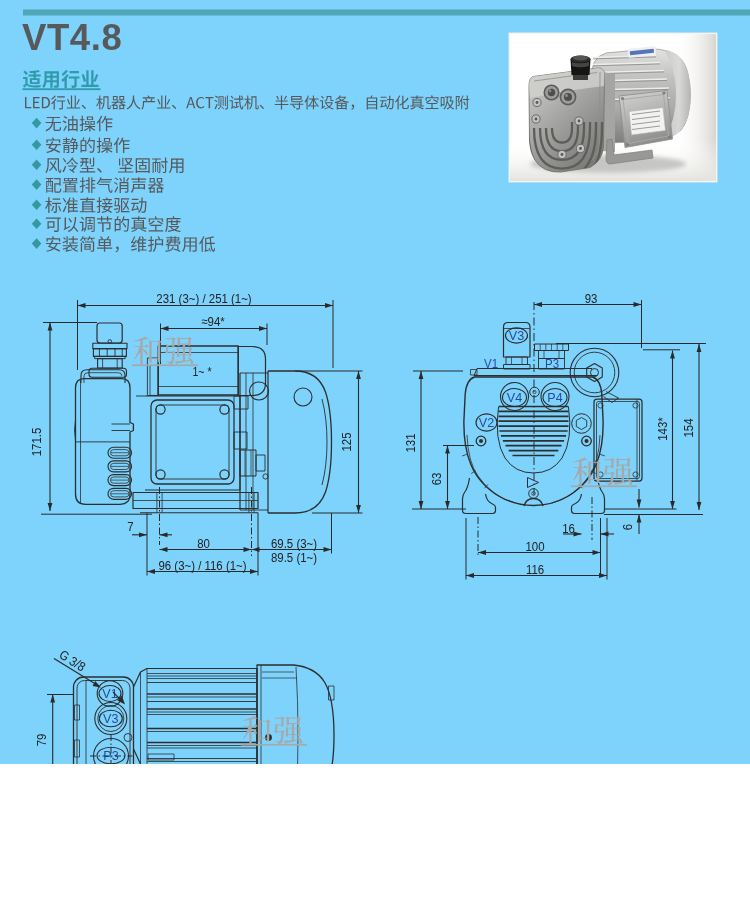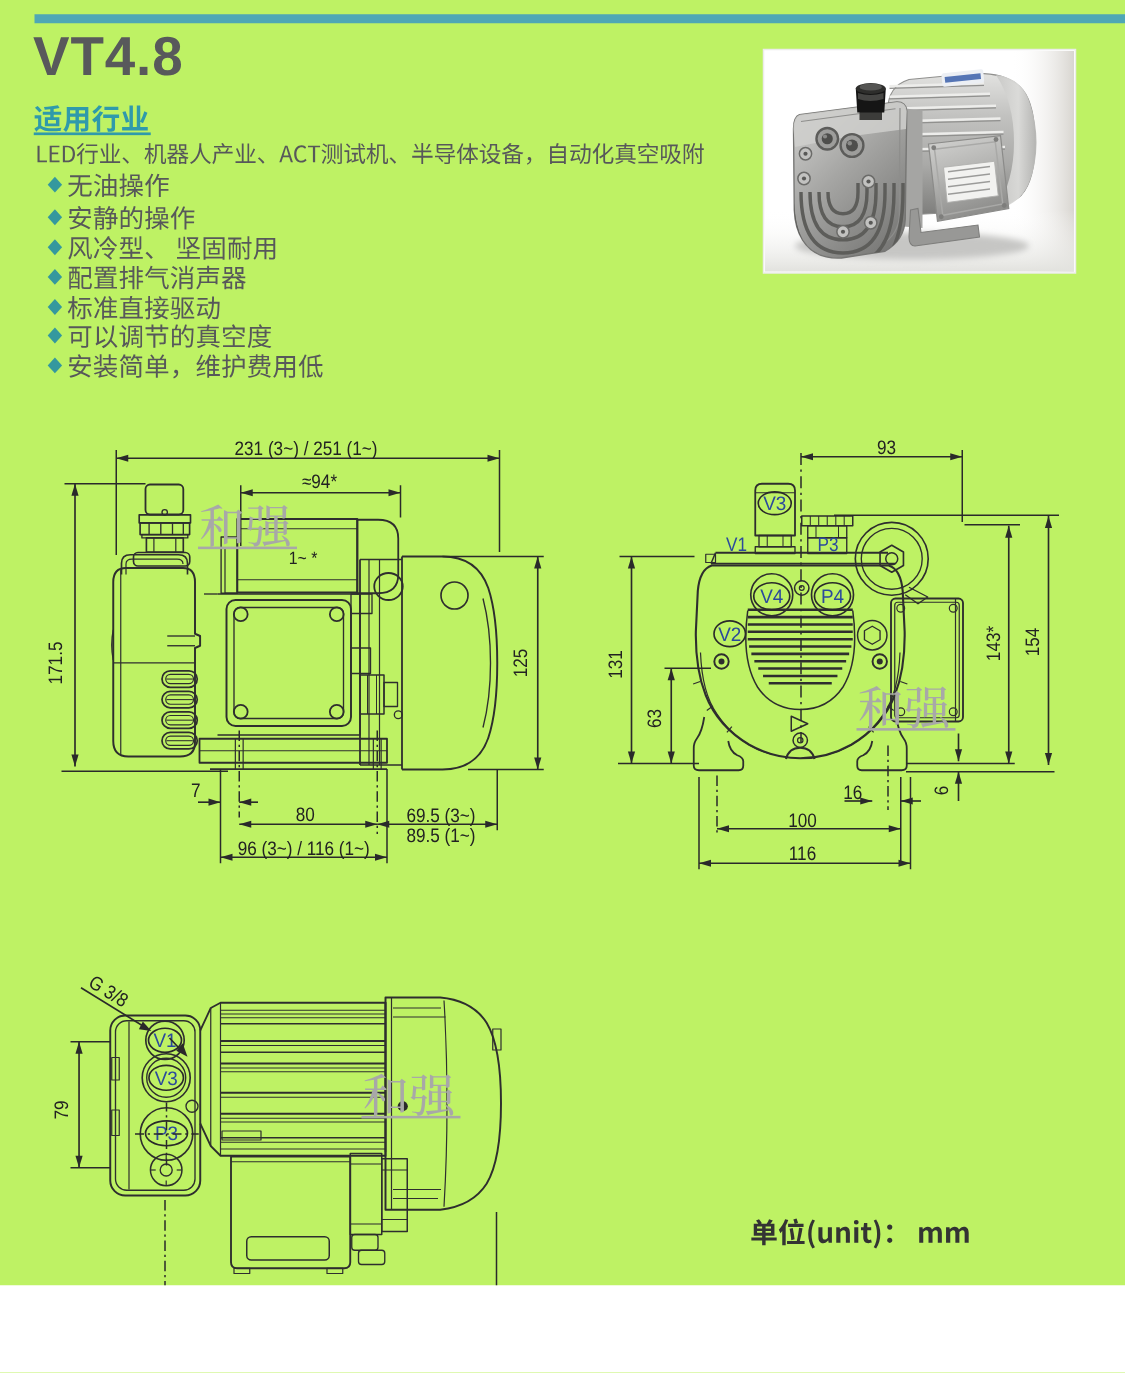--- a/index.html
+++ b/index.html
@@ -1,15 +1,15 @@
 <!DOCTYPE html>
 <html><head><meta charset="utf-8">
 <style>
 html,body{margin:0;padding:0;background:#ffffff;}
-#page{position:relative;width:750px;height:857px;background:#bef264;overflow:hidden;}
+#page{position:relative;width:750px;height:764px;background:#7dd3fc;overflow:hidden;}
 #vt{position:absolute;left:22px;top:17px;font-family:"Liberation Sans",sans-serif;font-weight:bold;font-size:36.5px;color:#58595b;letter-spacing:0.6px;}
 </style></head>
 <body>
 <div id="page">
 <div id="vt">VT4.8</div>
 <svg width="750" height="915" viewBox="0 0 750 915" style="position:absolute;left:0;top:0">
 <rect x="23" y="9.5" width="727" height="6" fill="#4fa7b5"></rect>
 <path d="M23.3 71.9C24.4 72.8 25.6 74.2 26.1 75L27.9 73.6C27.3 72.7 26 71.5 25 70.6ZM32 80H37.3V82.3H32ZM27.5 76.9H23.1V79H25.4V84.1C24.6 84.5 23.7 85.1 22.9 85.8L24.3 87.8C25.2 86.7 26.1 85.6 26.8 85.6C27.3 85.6 27.9 86.1 28.8 86.6C30.3 87.3 31.9 87.5 34.2 87.5C36 87.5 39.1 87.4 40.4 87.3C40.4 86.7 40.7 85.6 41 85.1C39.1 85.3 36.2 85.5 34.3 85.5C32.2 85.5 30.5 85.3 29.2 84.7C28.4 84.4 28 84 27.5 83.8ZM29.9 78.2V84.1H39.6V78.2H35.8V76.5H40.8V74.5H35.8V72.6C37.2 72.5 38.5 72.2 39.7 72L38.6 70.1C36.2 70.7 32.5 71.1 29.3 71.3C29.5 71.8 29.8 72.6 29.8 73.1C31 73.1 32.3 73 33.5 72.9V74.5H28.5V76.5H33.5V78.2Z M44.5 71.3V78.1C44.5 80.8 44.3 84.2 42.2 86.5C42.8 86.8 43.7 87.6 44 88C45.4 86.5 46.1 84.4 46.4 82.3H50.3V87.7H52.6V82.3H56.7V85.2C56.7 85.5 56.5 85.6 56.2 85.6C55.8 85.6 54.6 85.7 53.5 85.6C53.8 86.2 54.1 87.2 54.2 87.8C56 87.8 57.1 87.8 57.9 87.4C58.7 87.1 58.9 86.4 58.9 85.2V71.3ZM46.7 73.5H50.3V75.7H46.7ZM56.7 73.5V75.7H52.6V73.5ZM46.7 77.8H50.3V80.2H46.7C46.7 79.5 46.7 78.8 46.7 78.2ZM56.7 77.8V80.2H52.6V77.8Z M69.6 71.1V73.3H78.9V71.1ZM65.9 70.1C65 71.4 63.2 73.1 61.6 74.1C62 74.6 62.6 75.5 62.9 76C64.7 74.7 66.7 72.8 68.1 71ZM68.8 76.4V78.6H74.4V85.2C74.4 85.5 74.3 85.6 73.9 85.6C73.6 85.6 72.3 85.6 71.2 85.5C71.5 86.2 71.9 87.2 71.9 87.9C73.6 87.9 74.9 87.8 75.7 87.5C76.5 87.1 76.7 86.5 76.7 85.3V78.6H79.4V76.4ZM66.6 74.2C65.4 76.4 63.3 78.6 61.4 79.9C61.8 80.4 62.6 81.4 62.9 81.9C63.5 81.5 64 81 64.5 80.5V87.9H66.8V77.9C67.5 77 68.2 76 68.8 75Z M81.6 74.7C82.5 77 83.5 80.1 83.9 81.9L86.2 81.1C85.7 79.3 84.6 76.3 83.7 74.1ZM96.2 74.1C95.6 76.3 94.5 79 93.5 80.8V70.3H91.2V84.7H88.6V70.3H86.3V84.7H81.4V87H98.5V84.7H93.5V81.1L95.3 82.1C96.2 80.2 97.4 77.5 98.3 75.1Z" fill="#2f9aab"></path>
 <rect x="22.5" y="88.3" width="78" height="1.8" fill="#2f9aab"></rect>
 <path d="M25 108.2H31.3V107H26.4V97.1H25Z M33.1 108.2H39.7V107H34.5V102.9H38.8V101.7H34.5V98.2H39.6V97.1H33.1Z M41.9 108.2H44.8C48.1 108.2 50 106.1 50 102.6C50 99 48.1 97.1 44.7 97.1H41.9ZM43.3 107V98.2H44.6C47.2 98.2 48.5 99.8 48.5 102.6C48.5 105.4 47.2 107 44.6 107Z M57.3 96.3V97.4H64.8V96.3ZM54.8 95.4C54 96.5 52.5 97.9 51.2 98.7C51.4 99 51.8 99.4 51.9 99.7C53.3 98.7 54.8 97.2 55.9 95.9ZM56.7 100.5V101.6H61.8V107.9C61.8 108.2 61.7 108.3 61.4 108.3C61.1 108.3 60.1 108.3 59 108.2C59.2 108.6 59.3 109.1 59.4 109.4C60.9 109.4 61.7 109.4 62.3 109.2C62.8 109 62.9 108.7 62.9 108V101.6H65.2V100.5ZM55.4 98.7C54.3 100.4 52.7 102.2 51.1 103.3C51.3 103.5 51.7 104 51.9 104.3C52.5 103.8 53.1 103.3 53.6 102.7V109.5H54.8V101.4C55.4 100.7 56 99.9 56.5 99.1Z M78.7 99C78.1 100.6 77.1 102.9 76.2 104.2L77.2 104.7C78 103.3 79 101.2 79.8 99.5ZM67 99.2C67.8 100.9 68.7 103.3 69.1 104.6L70.2 104.2C69.8 102.8 68.9 100.6 68.1 98.9ZM74.7 95.6V107.5H72.1V95.6H70.9V107.5H66.7V108.6H80.1V107.5H75.8V95.6Z M85 109.1 86 108.2C85.1 107.1 83.7 105.7 82.6 104.8L81.6 105.7C82.7 106.5 84 107.9 85 109.1Z M103.4 96.3V101.2C103.4 103.5 103.2 106.6 101.2 108.7C101.4 108.8 101.9 109.2 102 109.4C104.2 107.2 104.5 103.7 104.5 101.2V97.4H107.4V107.2C107.4 108.5 107.5 108.7 107.8 109C108 109.2 108.3 109.3 108.6 109.3C108.8 109.3 109.2 109.3 109.4 109.3C109.7 109.3 110 109.2 110.2 109.1C110.4 108.9 110.5 108.6 110.6 108.2C110.7 107.8 110.7 106.7 110.7 105.8C110.5 105.7 110.1 105.6 109.9 105.3C109.9 106.4 109.8 107.2 109.8 107.5C109.8 107.9 109.7 108 109.7 108.1C109.6 108.2 109.5 108.2 109.3 108.2C109.2 108.2 109 108.2 108.9 108.2C108.8 108.2 108.7 108.2 108.6 108.1C108.6 108 108.5 107.8 108.5 107.3V96.3ZM99.2 95.4V98.7H96.7V99.8H99C98.5 101.9 97.4 104.3 96.3 105.5C96.5 105.8 96.8 106.3 96.9 106.6C97.7 105.5 98.6 103.8 99.2 102V109.4H100.3V102.4C100.9 103.2 101.6 104.1 101.9 104.6L102.6 103.7C102.3 103.3 100.8 101.7 100.3 101.1V99.8H102.5V98.7H100.3V95.4Z M113.9 97.1H116.5V99.2H113.9ZM120.4 97.1H123.1V99.2H120.4ZM120.2 100.8C120.9 101.1 121.6 101.5 122.2 101.8H117.8C118.1 101.3 118.4 100.8 118.7 100.3L117.6 100.1V96.1H112.9V100.2H117.5C117.2 100.8 116.9 101.3 116.4 101.8H111.7V102.8H115.4C114.4 103.7 113.1 104.6 111.4 105.2C111.6 105.4 111.9 105.8 112 106.1L112.9 105.7V109.4H113.9V109H116.5V109.3H117.6V104.7H114.7C115.5 104.1 116.3 103.5 116.9 102.8H119.8C120.4 103.5 121.2 104.2 122.1 104.7H119.3V109.4H120.4V109H123.1V109.3H124.2V105.7L125 106C125.1 105.7 125.4 105.3 125.7 105C124 104.6 122.3 103.8 121.2 102.8H125.3V101.8H122.7L123.1 101.4C122.6 101 121.6 100.5 120.8 100.2ZM119.3 96.1V100.2H124.2V96.1ZM113.9 108V105.7H116.5V108ZM120.4 108V105.7H123.1V108Z M132.9 95.5C132.9 97.8 133 105.3 126.6 108.5C127 108.7 127.3 109.1 127.5 109.4C131.3 107.4 132.9 104 133.6 100.9C134.3 103.7 136 107.5 139.8 109.3C140 109 140.3 108.6 140.6 108.3C135.3 105.9 134.3 99.6 134.1 97.7C134.2 96.8 134.2 96 134.2 95.5Z M145 98.9C145.5 99.6 146.1 100.5 146.3 101.1L147.3 100.6C147.1 100.1 146.5 99.1 146 98.5ZM151.5 98.6C151.2 99.3 150.7 100.4 150.2 101.1H142.9V103.2C142.9 104.8 142.8 107.1 141.5 108.7C141.8 108.9 142.3 109.3 142.5 109.5C143.8 107.7 144.1 105.1 144.1 103.3V102.3H155.1V101.1H151.4C151.8 100.5 152.3 99.7 152.7 99ZM147.5 95.7C147.8 96.2 148.2 96.8 148.4 97.3H142.7V98.4H154.7V97.3H149.7L149.8 97.2C149.5 96.7 149.1 96 148.6 95.4Z M169 99C168.4 100.6 167.4 102.9 166.5 104.2L167.5 104.7C168.3 103.3 169.3 101.2 170.1 99.5ZM157.3 99.2C158.1 100.9 159 103.3 159.4 104.6L160.5 104.2C160.1 102.8 159.2 100.6 158.4 98.9ZM165 95.6V107.5H162.4V95.6H161.2V107.5H157V108.6H170.4V107.5H166.1V95.6Z M175.3 109.1 176.3 108.2C175.4 107.1 174 105.7 172.9 104.8L171.9 105.7C173 106.5 174.3 107.9 175.3 109.1Z M186.2 108.2H187.6L188.7 104.8H192.8L193.9 108.2H195.3L191.6 97.1H190ZM189.1 103.7 189.6 102C190 100.7 190.4 99.5 190.7 98.2H190.8C191.1 99.5 191.5 100.7 191.9 102L192.4 103.7Z M201 108.4C202.4 108.4 203.5 107.8 204.4 106.8L203.6 105.9C202.9 106.7 202.1 107.2 201 107.2C198.9 107.2 197.6 105.4 197.6 102.6C197.6 99.8 199 98.1 201.1 98.1C202.1 98.1 202.8 98.5 203.4 99.1L204.1 98.2C203.5 97.5 202.4 96.9 201.1 96.9C198.3 96.9 196.1 99 196.1 102.6C196.1 106.3 198.2 108.4 201 108.4Z M208.6 108.2H210.1V98.2H213.4V97.1H205.3V98.2H208.6Z M221.1 106.8C221.9 107.6 222.8 108.6 223.2 109.3L224 108.8C223.5 108.1 222.6 107.1 221.9 106.4ZM218.5 96.3V105.9H219.4V97.2H222.7V105.8H223.6V96.3ZM226.9 95.6V108.1C226.9 108.3 226.8 108.4 226.6 108.4C226.4 108.4 225.7 108.4 224.9 108.4C225 108.7 225.2 109.1 225.2 109.4C226.3 109.4 227 109.3 227.3 109.2C227.7 109 227.9 108.7 227.9 108.1V95.6ZM224.9 96.8V105.9H225.8V96.8ZM220.5 98.3V103.7C220.5 105.5 220.2 107.4 217.7 108.7C217.9 108.8 218.2 109.2 218.3 109.4C221 108 221.4 105.7 221.4 103.7V98.3ZM215 96.4C215.8 96.9 216.9 97.6 217.5 98.1L218.2 97.2C217.6 96.7 216.5 96 215.7 95.6ZM214.3 100.5C215.2 101 216.3 101.7 216.8 102.1L217.5 101.2C216.9 100.8 215.8 100.1 215 99.7ZM214.6 108.6 215.7 109.2C216.3 107.8 217.1 106 217.6 104.4L216.7 103.8C216.1 105.5 215.2 107.4 214.6 108.6Z M230.6 96.4C231.4 97.1 232.4 98.1 232.8 98.7L233.6 97.9C233.2 97.3 232.2 96.4 231.4 95.7ZM240.6 96.1C241.3 96.8 242 97.7 242.3 98.3L243.1 97.7C242.8 97.1 242 96.3 241.4 95.6ZM229.6 100.2V101.3H231.7V106.8C231.7 107.4 231.2 107.9 231 108C231.1 108.3 231.4 108.7 231.5 109C231.8 108.7 232.2 108.5 234.8 106.7C234.7 106.5 234.5 106.1 234.4 105.8L232.8 106.8V100.2ZM239 95.5 239.1 98.6H234.1V99.7H239.1C239.4 105.4 240.1 109.3 242 109.4C242.6 109.4 243.2 108.7 243.5 106.2C243.3 106.1 242.8 105.8 242.6 105.5C242.5 107 242.3 107.9 242 107.9C241.1 107.8 240.5 104.4 240.3 99.7H243.4V98.6H240.2C240.2 97.6 240.2 96.6 240.2 95.5ZM234.3 107.3 234.6 108.4C235.9 108 237.5 107.5 239.1 107L239 106L237.2 106.5V103H238.6V101.9H234.6V103H236.1V106.8Z M251.4 96.3V101.2C251.4 103.5 251.2 106.6 249.2 108.7C249.4 108.8 249.9 109.2 250 109.4C252.2 107.2 252.5 103.7 252.5 101.2V97.4H255.4V107.2C255.4 108.5 255.5 108.7 255.7 109C256 109.2 256.3 109.3 256.6 109.3C256.8 109.3 257.2 109.3 257.4 109.3C257.7 109.3 258 109.2 258.2 109.1C258.4 108.9 258.5 108.6 258.6 108.2C258.7 107.8 258.7 106.7 258.7 105.8C258.5 105.7 258.1 105.6 257.9 105.3C257.9 106.4 257.8 107.2 257.8 107.5C257.8 107.9 257.7 108 257.6 108.1C257.6 108.2 257.5 108.2 257.3 108.2C257.2 108.2 257 108.2 256.9 108.2C256.8 108.2 256.7 108.2 256.6 108.1C256.6 108 256.5 107.8 256.5 107.3V96.3ZM247.2 95.4V98.7H244.6V99.8H247C246.5 101.9 245.4 104.3 244.3 105.5C244.5 105.8 244.8 106.3 244.9 106.6C245.7 105.5 246.5 103.8 247.2 102V109.4H248.3V102.4C248.9 103.2 249.6 104.1 249.9 104.6L250.6 103.7C250.3 103.3 248.8 101.7 248.3 101.1V99.8H250.5V98.7H248.3V95.4Z M263.1 109.1 264.1 108.2C263.1 107.1 261.8 105.7 260.7 104.8L259.7 105.7C260.8 106.5 262.1 107.9 263.1 109.1Z M276.2 96.2C276.9 97.3 277.7 98.8 277.9 99.7L279 99.2C278.7 98.3 278 96.9 277.2 95.8ZM285.8 95.8C285.4 96.9 284.6 98.4 283.9 99.3L284.9 99.7C285.6 98.8 286.4 97.4 287 96.2ZM280.9 95.4V100.4H275.8V101.5H280.9V103.9H274.8V105.1H280.9V109.4H282.1V105.1H288.4V103.9H282.1V101.5H287.5V100.4H282.1V95.4Z M292.2 105.4C293.2 106.2 294.3 107.4 294.7 108.2L295.5 107.4C295.1 106.7 294 105.6 293.1 104.8H298.9V108C298.9 108.3 298.8 108.3 298.5 108.4C298.2 108.4 297.1 108.4 296 108.3C296.1 108.6 296.3 109.1 296.4 109.4C297.8 109.4 298.8 109.4 299.3 109.2C299.8 109 300 108.7 300 108.1V104.8H303.4V103.8H300V102.6H298.9V103.8H290V104.8H292.9ZM291.1 96.5V100.5C291.1 101.9 291.8 102.2 294.3 102.2C294.9 102.2 299.8 102.2 300.4 102.2C302.3 102.2 302.8 101.8 303 100.3C302.7 100.2 302.2 100.1 301.9 99.9C301.8 101.1 301.6 101.3 300.3 101.3C299.3 101.3 295 101.3 294.2 101.3C292.5 101.3 292.2 101.1 292.2 100.5V99.7H301.6V96H291.1ZM292.2 97H300.4V98.6H292.2Z M307.9 95.5C307.1 97.8 305.9 100.1 304.5 101.6C304.7 101.8 305.1 102.4 305.2 102.7C305.6 102.2 306.1 101.6 306.5 100.9V109.4H307.6V99C308.1 98 308.6 96.9 308.9 95.8ZM310.4 105.5V106.6H312.9V109.3H314V106.6H316.4V105.5H314V100.3C314.9 102.9 316.4 105.5 318 106.9C318.2 106.6 318.6 106.2 318.8 106C317.2 104.7 315.6 102.2 314.7 99.6H318.6V98.5H314V95.5H312.9V98.5H308.6V99.6H312.2C311.3 102.2 309.7 104.8 308 106.1C308.3 106.3 308.6 106.7 308.8 107C310.4 105.5 311.9 103 312.9 100.3V105.5Z M321 96.4C321.8 97.1 322.8 98.1 323.3 98.8L324 98C323.5 97.4 322.5 96.4 321.7 95.7ZM319.8 100.2V101.3H321.9V106.8C321.9 107.5 321.4 108 321.1 108.1C321.4 108.4 321.7 108.8 321.8 109.1C322 108.8 322.4 108.5 325.1 106.5C325 106.3 324.8 105.8 324.7 105.5L323 106.8V100.2ZM326.6 96V97.7C326.6 98.8 326.2 100.1 324.2 101C324.4 101.1 324.8 101.6 325 101.8C327.2 100.8 327.7 99.1 327.7 97.7V97H330.3V99.5C330.3 100.6 330.6 101.1 331.6 101.1C331.8 101.1 332.5 101.1 332.8 101.1C333.1 101.1 333.4 101.1 333.6 101C333.5 100.7 333.5 100.3 333.5 100C333.3 100.1 333 100.1 332.7 100.1C332.5 100.1 331.9 100.1 331.7 100.1C331.5 100.1 331.4 99.9 331.4 99.5V96ZM331.3 103.2C330.8 104.4 330 105.4 329 106.2C328 105.4 327.1 104.4 326.6 103.2ZM324.9 102.2V103.2H325.7L325.5 103.3C326.1 104.7 327 105.9 328.1 106.9C326.9 107.6 325.6 108.1 324.3 108.4C324.5 108.7 324.7 109.1 324.8 109.4C326.3 109 327.7 108.4 328.9 107.6C330.1 108.5 331.5 109.1 333 109.5C333.2 109.1 333.5 108.7 333.7 108.4C332.3 108.1 331 107.6 329.9 106.9C331.2 105.8 332.2 104.3 332.8 102.4L332.1 102.1L331.9 102.2Z M344.6 97.7C343.8 98.5 342.9 99.2 341.7 99.8C340.7 99.2 339.8 98.6 339.2 97.9L339.3 97.7ZM339.8 95.4C339 96.7 337.5 98.2 335.3 99.3C335.6 99.4 335.9 99.8 336.1 100.1C337 99.7 337.7 99.2 338.4 98.6C339 99.3 339.7 99.8 340.5 100.3C338.7 101.1 336.6 101.6 334.6 101.9C334.8 102.2 335 102.7 335.1 103C337.3 102.6 339.7 102 341.7 100.9C343.6 101.9 345.9 102.5 348.2 102.8C348.4 102.4 348.7 102 348.9 101.7C346.8 101.5 344.7 101 342.9 100.3C344.4 99.5 345.6 98.4 346.4 97.1L345.7 96.7L345.5 96.7H340.2C340.5 96.4 340.8 96 341 95.6ZM337.9 106.2H341.2V107.9H337.9ZM337.9 105.3V103.8H341.2V105.3ZM345.5 106.2V107.9H342.3V106.2ZM345.5 105.3H342.3V103.8H345.5ZM336.7 102.8V109.4H337.9V108.9H345.5V109.4H346.7V102.8Z M351.6 109.8C353.2 109.3 354.2 108 354.2 106.4C354.2 105.3 353.8 104.6 352.9 104.6C352.3 104.6 351.8 105 351.8 105.7C351.8 106.4 352.3 106.8 352.9 106.8L353.2 106.8C353.1 107.8 352.4 108.5 351.3 109Z M367.9 102H376V104.2H367.9ZM367.9 100.9V98.6H376V100.9ZM367.9 105.3H376V107.5H367.9ZM371.2 95.4C371.1 96 370.8 96.8 370.6 97.5H366.7V109.4H367.9V108.6H376V109.4H377.2V97.5H371.7C372 96.9 372.3 96.2 372.5 95.6Z M380.7 96.7V97.7H386.5V96.7ZM389.2 95.7C389.2 96.8 389.2 97.9 389.2 98.9H387V100H389.1C389 103.5 388.4 106.7 386.3 108.6C386.6 108.7 387 109.1 387.2 109.4C389.4 107.3 390.1 103.8 390.3 100H392.5C392.4 105.4 392.2 107.5 391.8 107.9C391.6 108.1 391.4 108.1 391.2 108.1C390.8 108.1 390 108.1 389.2 108C389.4 108.4 389.5 108.9 389.5 109.2C390.3 109.2 391.2 109.2 391.7 109.2C392.1 109.1 392.4 109 392.7 108.6C393.3 107.9 393.5 105.8 393.7 99.5C393.7 99.4 393.7 98.9 393.7 98.9H390.3C390.3 97.9 390.4 96.8 390.4 95.7ZM380.7 107.5 380.7 107.5V107.5C381 107.3 381.6 107.2 385.8 106.2L386.1 107.2L387.1 106.9C386.8 105.8 386.1 104 385.5 102.7L384.6 102.9C384.9 103.6 385.2 104.5 385.5 105.3L381.9 106C382.5 104.6 383 102.9 383.4 101.3H386.8V100.3H380.1V101.3H382.2C381.8 103.1 381.2 104.9 381 105.4C380.7 106 380.5 106.4 380.3 106.5C380.4 106.8 380.6 107.3 380.7 107.5Z M407.5 97.6C406.5 99.3 405 100.8 403.4 102V95.7H402.2V102.9C401.2 103.6 400.2 104.2 399.3 104.7C399.5 104.9 399.9 105.3 400.1 105.6C400.8 105.2 401.5 104.8 402.2 104.3V107C402.2 108.7 402.7 109.1 404.2 109.1C404.5 109.1 406.5 109.1 406.9 109.1C408.5 109.1 408.8 108.1 409 105.3C408.6 105.2 408.1 105 407.8 104.7C407.7 107.3 407.6 108 406.8 108C406.4 108 404.7 108 404.3 108C403.6 108 403.4 107.8 403.4 107V103.5C405.4 102.1 407.2 100.3 408.6 98.4ZM399.1 95.4C398.2 97.8 396.6 100 395 101.5C395.2 101.7 395.6 102.3 395.8 102.6C396.3 102 396.9 101.3 397.5 100.6V109.4H398.7V98.8C399.3 97.8 399.8 96.8 400.2 95.8Z M418.4 107.5C420.1 108.1 421.9 108.8 422.9 109.4L423.8 108.6C422.7 108 420.8 107.3 419.1 106.8ZM414.7 106.8C413.7 107.5 411.8 108.2 410.3 108.6C410.5 108.8 410.9 109.2 411 109.4C412.6 109 414.5 108.2 415.7 107.4ZM416.5 95.4 416.4 96.7H410.7V97.7H416.3L416.1 98.7H412.4V105.5H410.3V106.5H423.8V105.5H421.6V98.7H417.2L417.4 97.7H423.4V96.7H417.6L417.8 95.6ZM413.5 105.5V104.5H420.5V105.5ZM413.5 101.2H420.5V102.1H413.5ZM413.5 100.5V99.5H420.5V100.5ZM413.5 102.8H420.5V103.7H413.5Z M433 100C434.6 100.8 436.6 102 437.7 102.8L438.4 101.9C437.3 101.2 435.3 100 433.7 99.3ZM430.3 99.2C429.1 100.3 427.5 101.3 425.8 101.9L426.4 102.9C428.2 102.2 429.9 101 431.1 99.9ZM425.6 107.9V108.9H438.5V107.9H432.6V104H437V103H427.2V104H431.4V107.9ZM430.9 95.7C431.1 96.2 431.4 96.8 431.6 97.3H425.6V100.7H426.7V98.3H437.4V100.3H438.5V97.3H433C432.8 96.7 432.4 95.9 432.1 95.3Z M445.1 96.4V97.5H446.8C446.6 102.6 446 106.4 443.4 108.8C443.7 108.9 444.2 109.3 444.4 109.4C446 107.8 446.9 105.6 447.3 102.8C447.9 104.2 448.7 105.4 449.5 106.5C448.7 107.4 447.7 108.1 446.6 108.6C446.8 108.7 447.2 109.2 447.4 109.4C448.4 108.9 449.4 108.2 450.3 107.3C451.2 108.2 452.2 108.9 453.4 109.4C453.6 109.1 453.9 108.7 454.2 108.4C453 108 451.9 107.3 451 106.4C452.2 105 453.1 103.1 453.5 100.8L452.8 100.5L452.6 100.6H450.9C451.3 99.3 451.7 97.7 452 96.4ZM447.9 97.5H450.6C450.3 98.9 449.9 100.5 449.5 101.6H452.2C451.8 103.2 451.1 104.5 450.3 105.6C449.1 104.3 448.2 102.5 447.6 100.6C447.7 99.6 447.8 98.6 447.9 97.5ZM440.7 96.9V106.8H441.7V105.4H444.5V96.9ZM441.7 97.9H443.5V104.3H441.7Z M463.3 101.9C463.8 103 464.5 104.5 464.8 105.4L465.8 104.9C465.5 104 464.8 102.6 464.2 101.5ZM466.7 95.6V98.9H463V100H466.7V108C466.7 108.2 466.7 108.3 466.4 108.3C466.2 108.3 465.5 108.3 464.7 108.3C464.8 108.6 465 109.1 465 109.4C466.2 109.4 466.8 109.4 467.3 109.2C467.7 109 467.8 108.6 467.8 107.9V100H469.2V98.9H467.8V95.6ZM462.4 95.4C461.8 97.7 460.7 99.8 459.4 101.3C459.6 101.5 460 102 460.1 102.2C460.5 101.8 460.9 101.3 461.2 100.7V109.3H462.2V98.8C462.7 97.8 463.1 96.8 463.5 95.7ZM455.8 96.1V109.4H456.8V97.1H458.7C458.4 98.2 458 99.6 457.6 100.7C458.6 102 458.8 103 458.8 103.9C458.8 104.4 458.8 104.8 458.5 105C458.4 105.1 458.3 105.1 458.1 105.1C457.9 105.1 457.6 105.1 457.3 105.1C457.5 105.4 457.6 105.8 457.6 106.1C457.9 106.1 458.2 106.1 458.5 106.1C458.8 106.1 459.1 106 459.3 105.8C459.7 105.5 459.8 104.9 459.8 104C459.8 103 459.6 101.9 458.6 100.6C459.1 99.3 459.6 97.8 460 96.5L459.3 96L459.1 96.1Z" fill="#57585a"></path>

